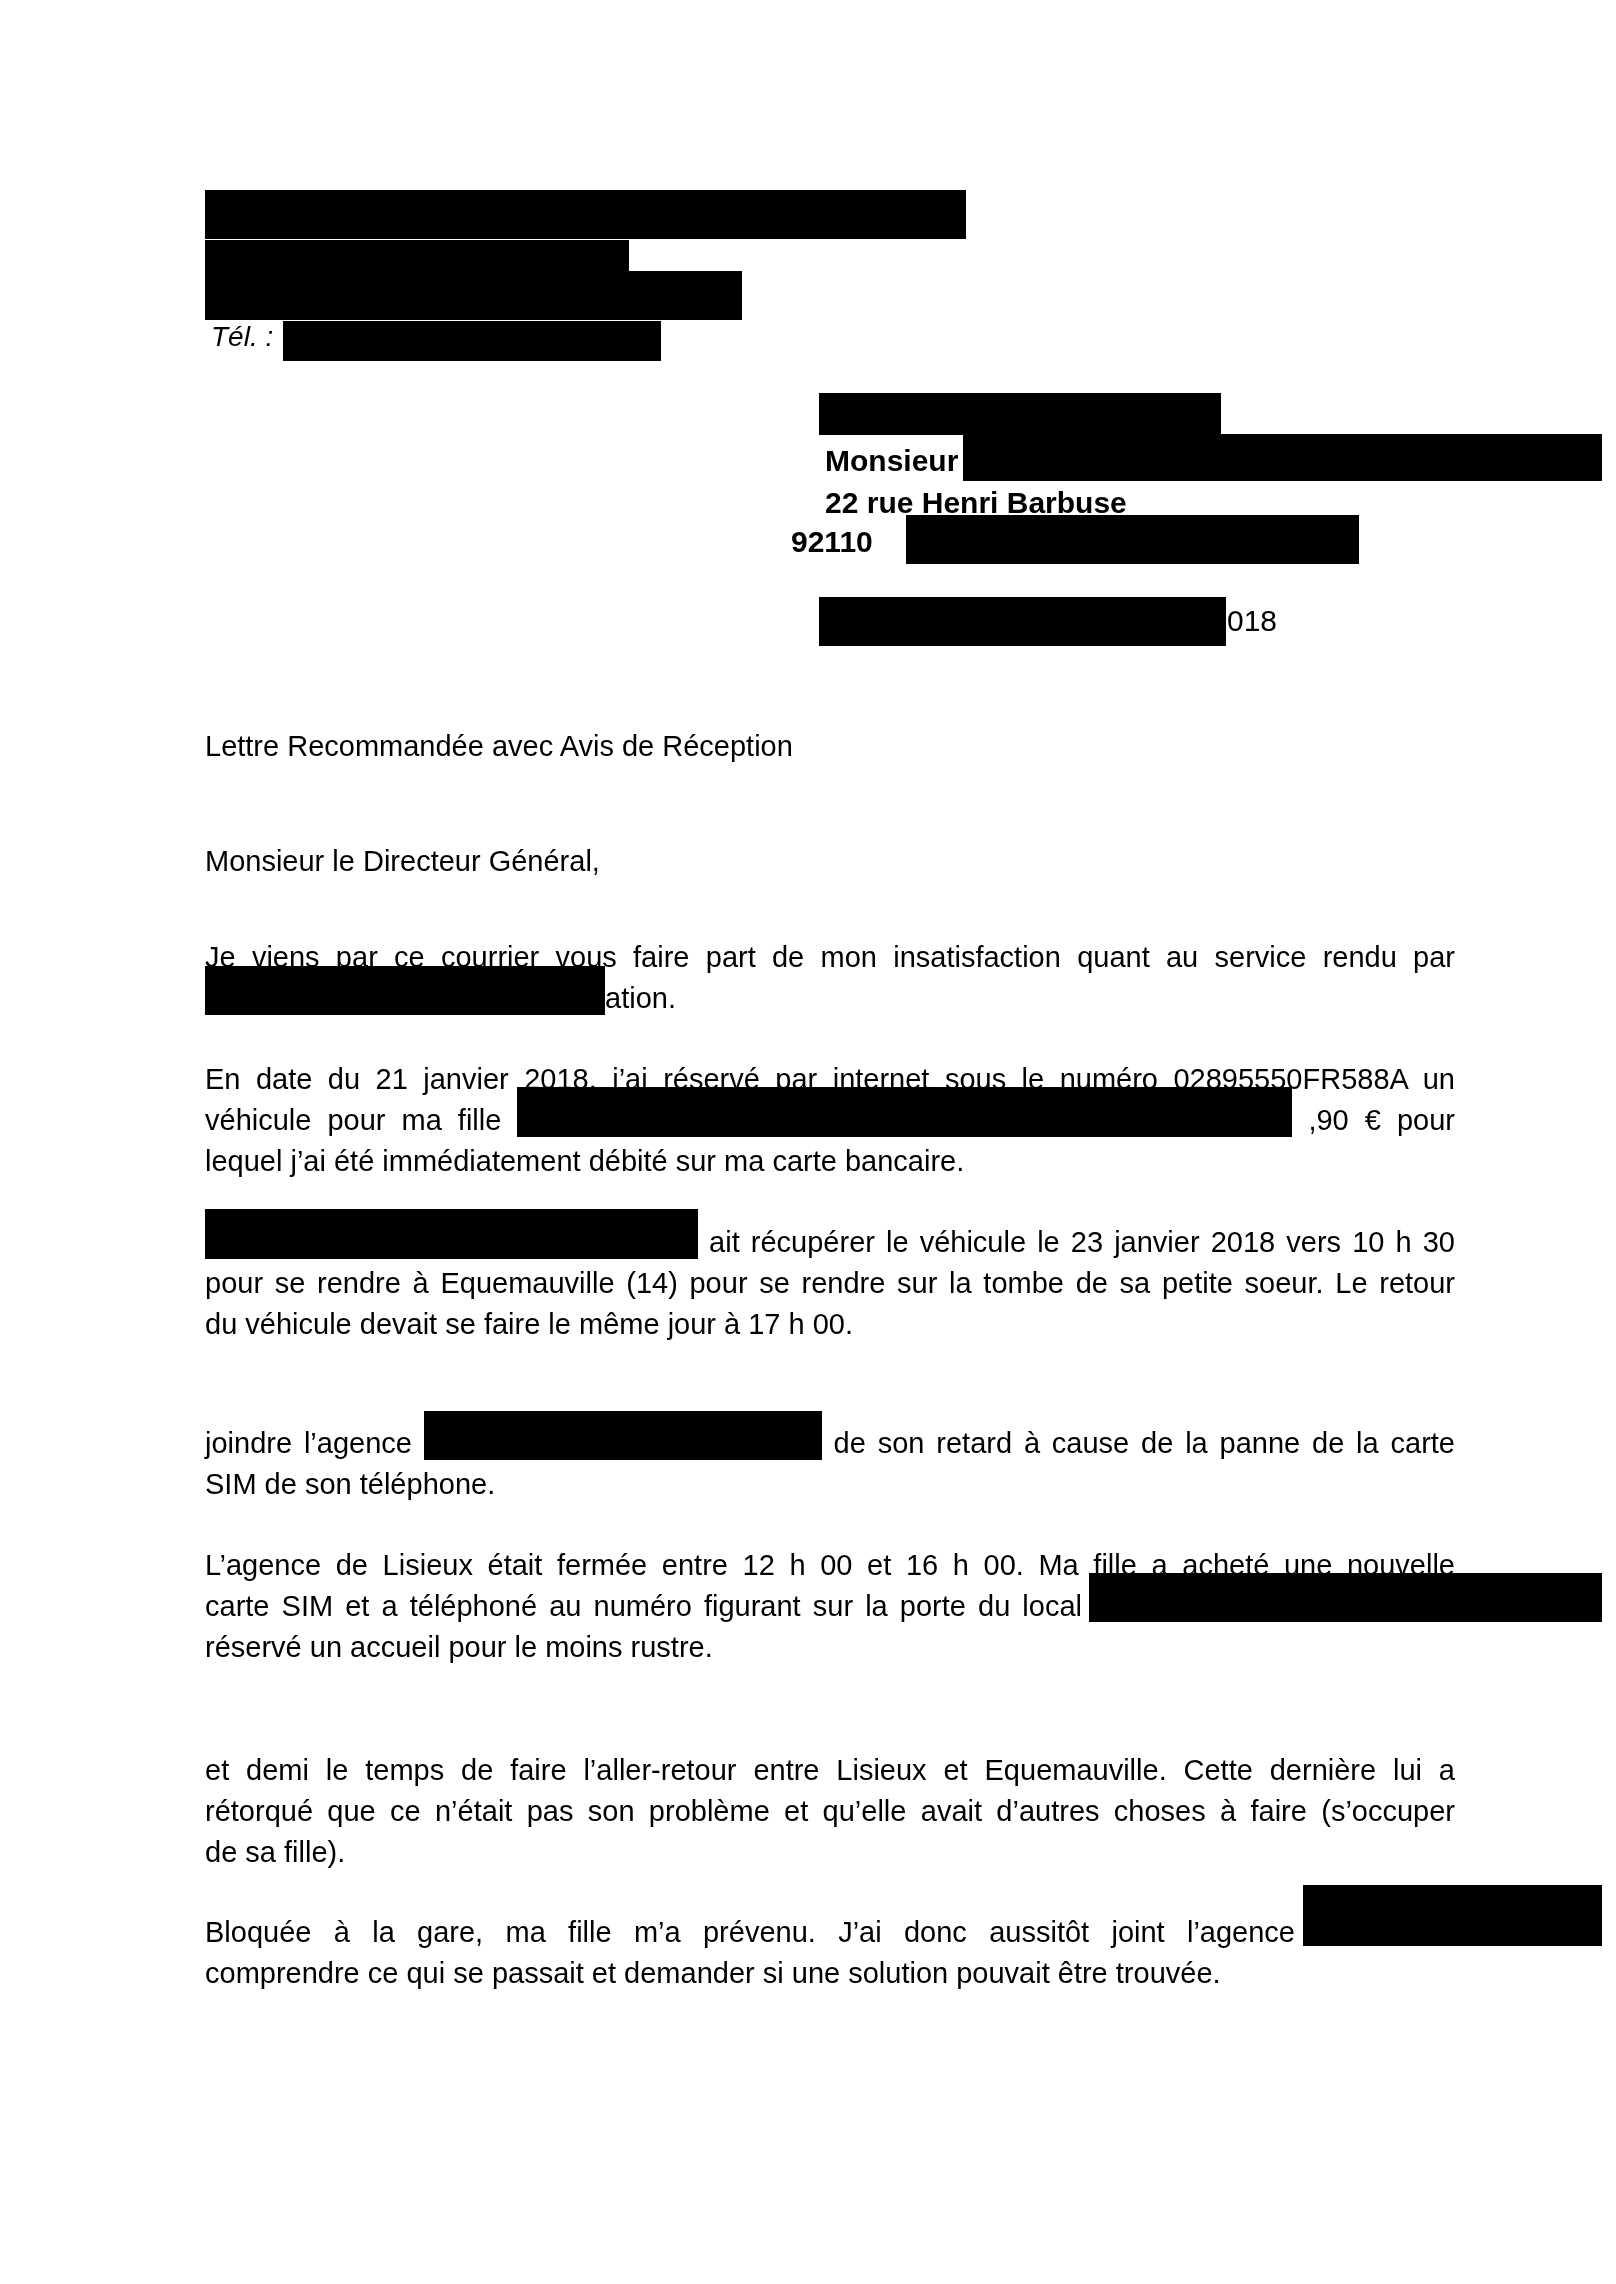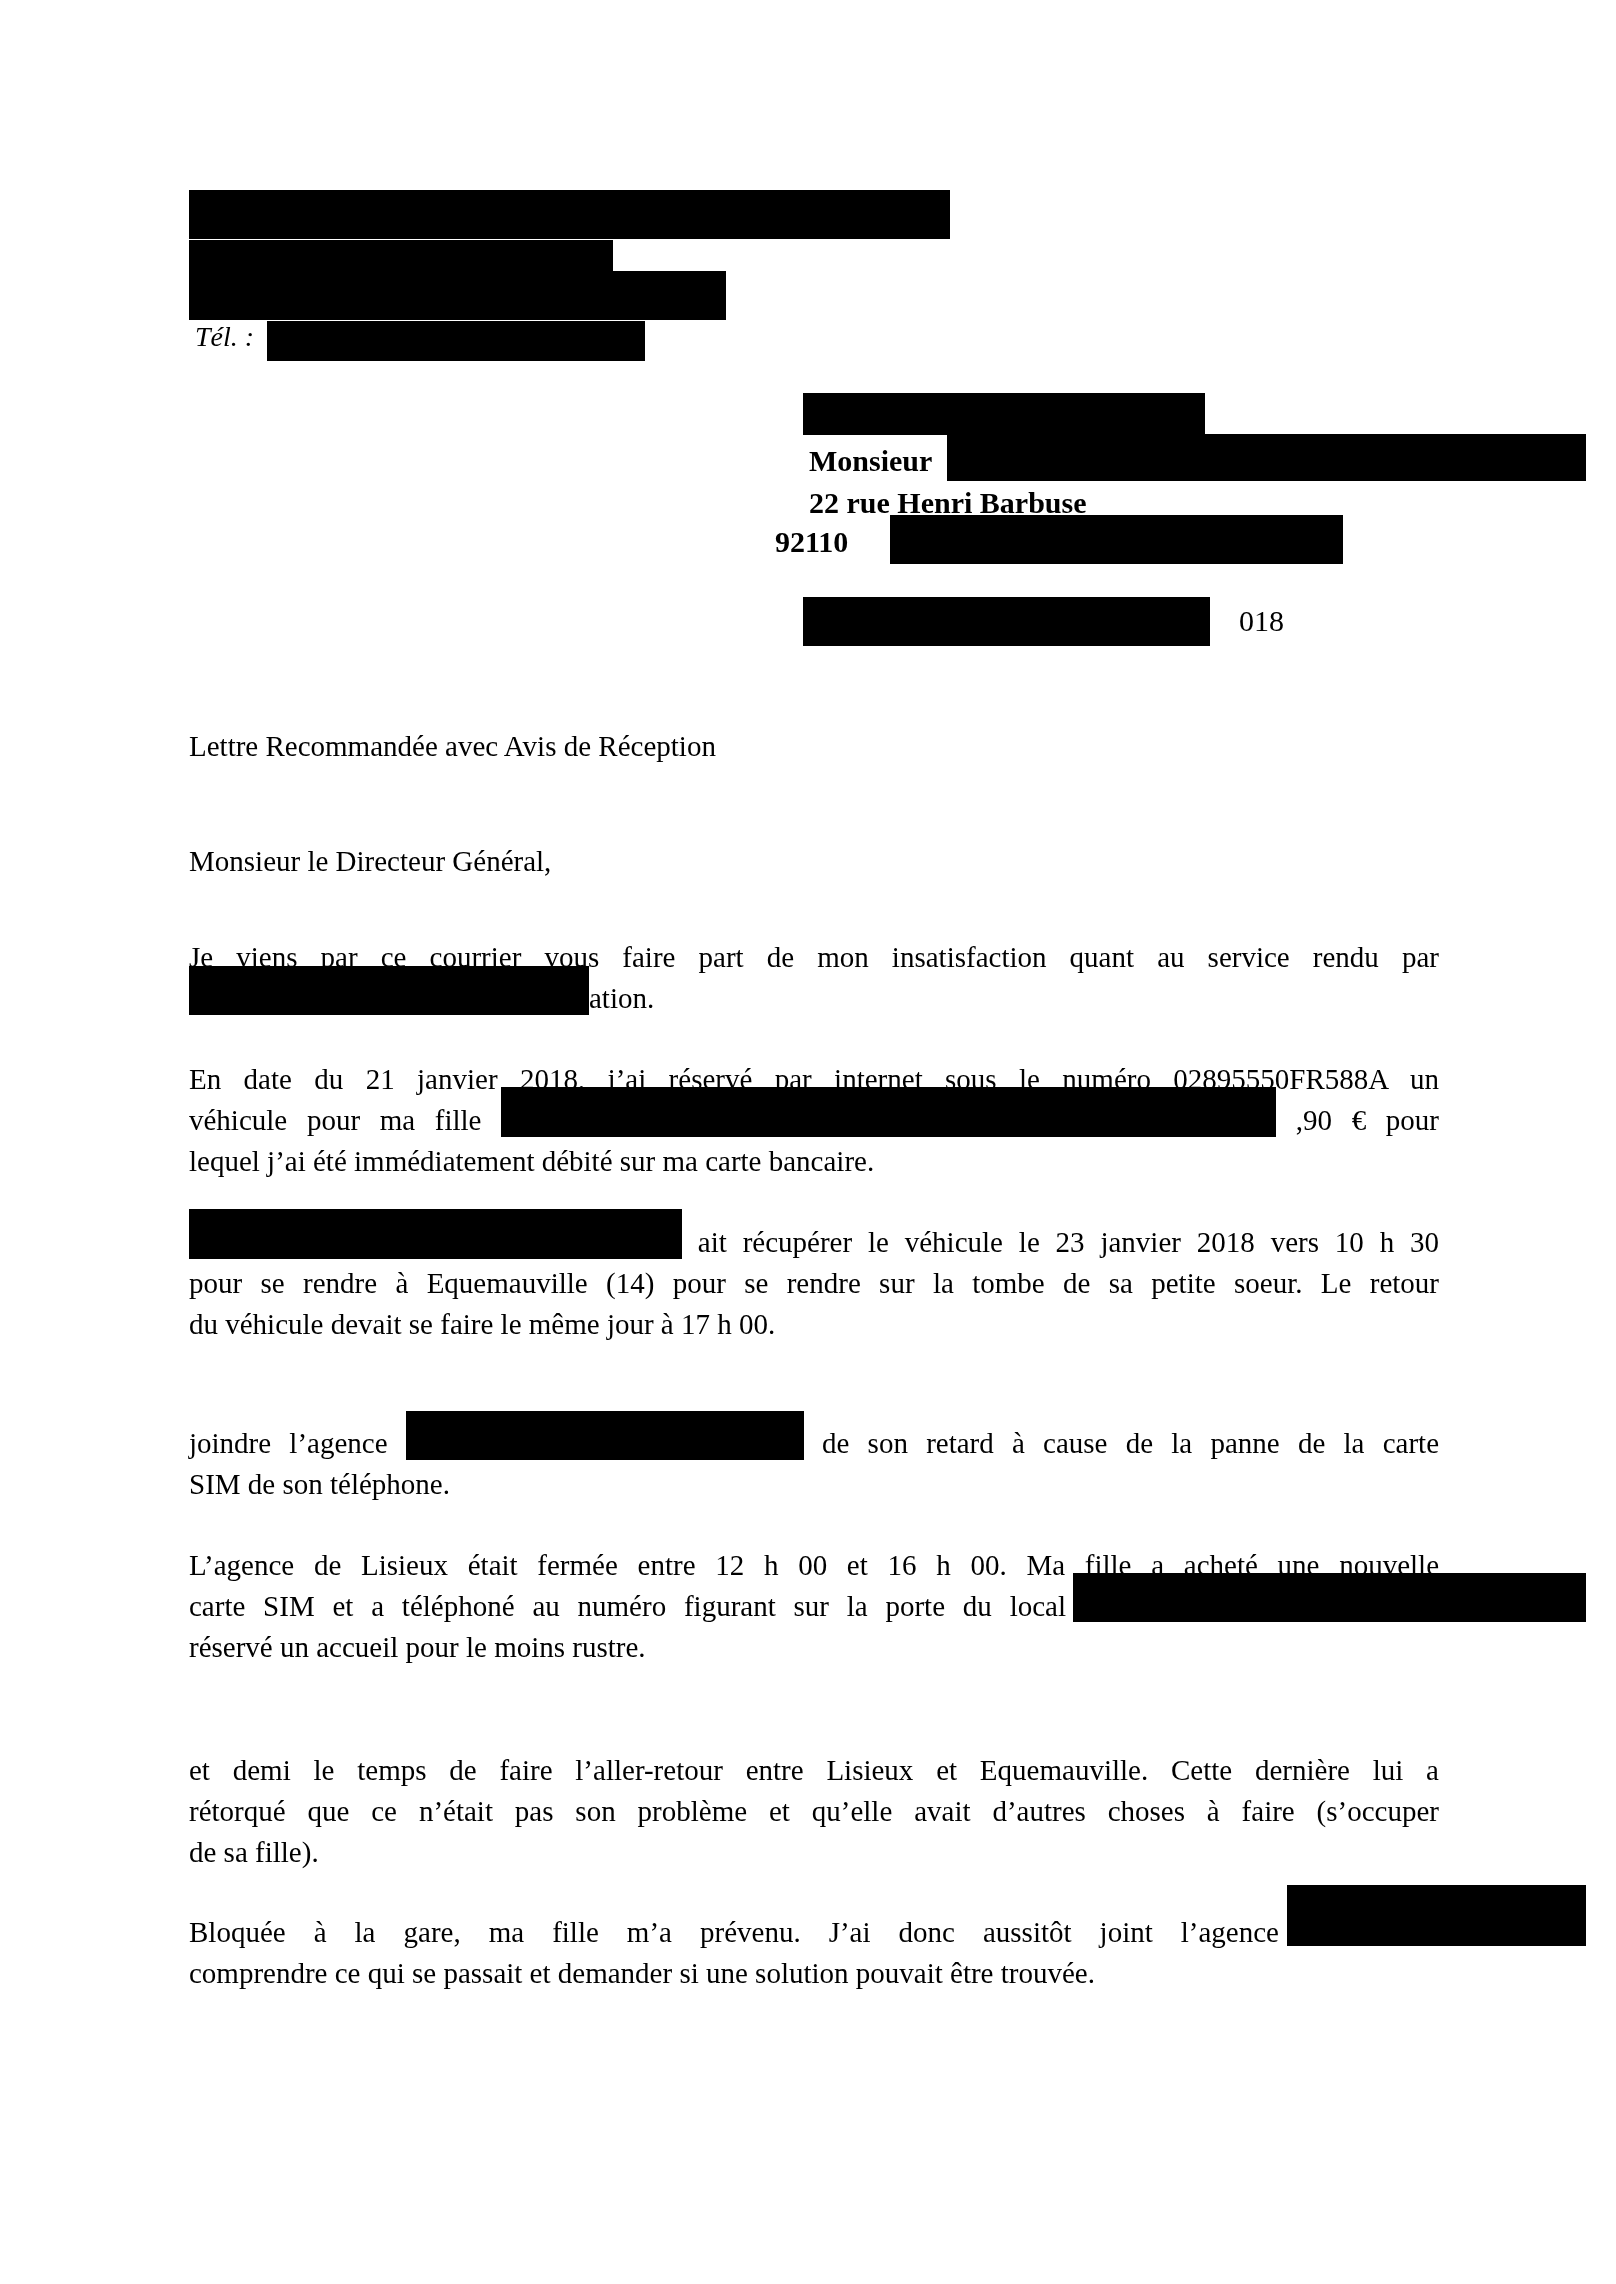--- a/index.html
+++ b/index.html
@@ -2,22 +2,23 @@
 <html style="font-size:10.4px"><head>
 <meta charset="utf-8">
 <style>
   html,body{margin:0;padding:0;background:#ffffff;}
   .page{
     position:relative;
     width:1586px;
     height:2284px;
     background:#ffffff;
     color:#000000;
-    font-family:Liberation Serif, serif;
+    font-family:Liberation Sans, sans-serif;
     overflow:hidden;
+    margin-left:16px;
   }
   .rect{position:absolute;background:#000000;}
   .abs-text{position:absolute;font-size:29px;line-height:33px;white-space:nowrap;}
   .bold{font-weight:bold;}
   .italic{font-style:italic;}
   .tel{font-size:28px;}
   .recipient-line{font-size:30px;}
   .line{
     position:absolute;
     left:189px;
@@ -49,21 +50,21 @@
   <div class="rect" style="left: 267px; top: 321px; width: 378px; height: 40px;"></div>
 
   <div class="rect" style="left: 803px; top: 393px; width: 402px; height: 42px;"></div>
   <div class="abs-text bold recipient-line" style="left:809px;top:444px;">Monsieur</div>
   <div class="rect" style="left: 947px; top: 434px; width: 664px; height: 47px;"></div>
   <div class="abs-text bold recipient-line" style="left:809px;top:486px;">22 rue Henri Barbuse</div>
   <div class="abs-text bold recipient-line" style="left:775px;top:525px;">92110</div>
   <div class="rect" style="left: 890px; top: 515px; width: 453px; height: 49px;"></div>
 
   <div class="rect" style="left: 803px; top: 597px; width: 407px; height: 49px;"></div>
-  <div class="abs-text" style="left:1211px;top:604px;font-size:30px;padding-left:28px;">018</div>
+  <div class="abs-text" style="left:1211px;top:604px;font-size:30px;">018</div>
 
   <div class="abs-text" style="left:189px;top:730px;">Lettre Recommandée avec Avis de Réception</div>
   <div class="abs-text" style="left:189px;top:845px;">Monsieur le Directeur Général,</div>
 
   <div class="line" style="top:937px;">Je viens par ce courrier vous faire part de mon insatisfaction quant au service rendu par</div>
   <div class="line last" style="top:978px;"><span class="red-inline" style="width: 400px; height: 49px;"></span>ation.</div>
 
   <div class="line" style="top:1059px;">En date du 21 janvier 2018, j’ai réservé par internet sous le numéro 02895550FR588A un</div>
   <div class="line" style="top:1100px;">véhicule pour ma fille <span class="red-inline" style="width: 775px; height: 50px;"></span> ,90 € pour</div>
   <div class="line last" style="top:1141px;">lequel j’ai été immédiatement débité sur ma carte bancaire.</div>

